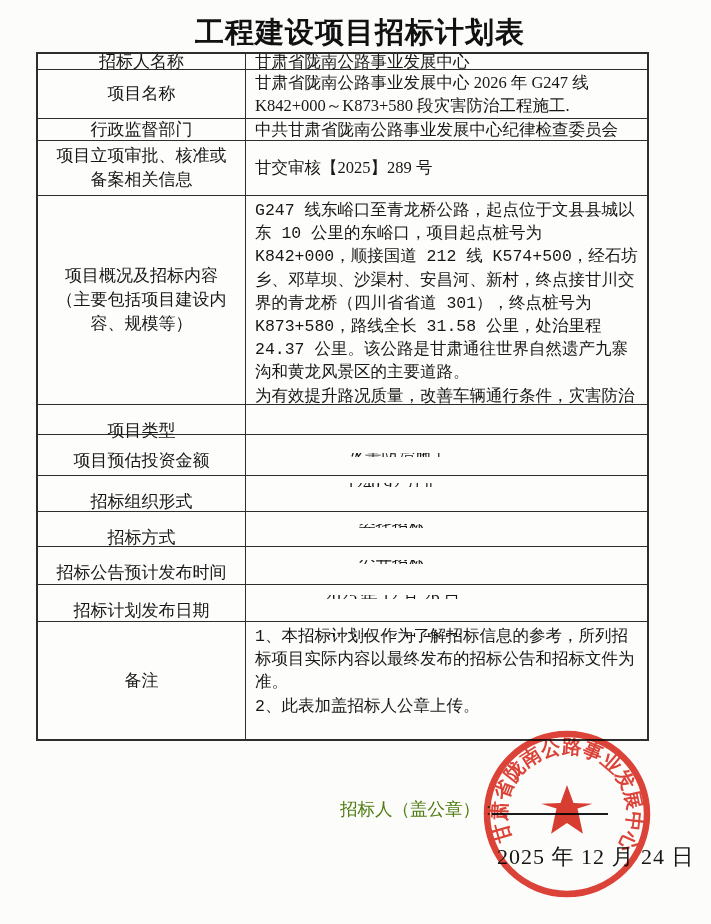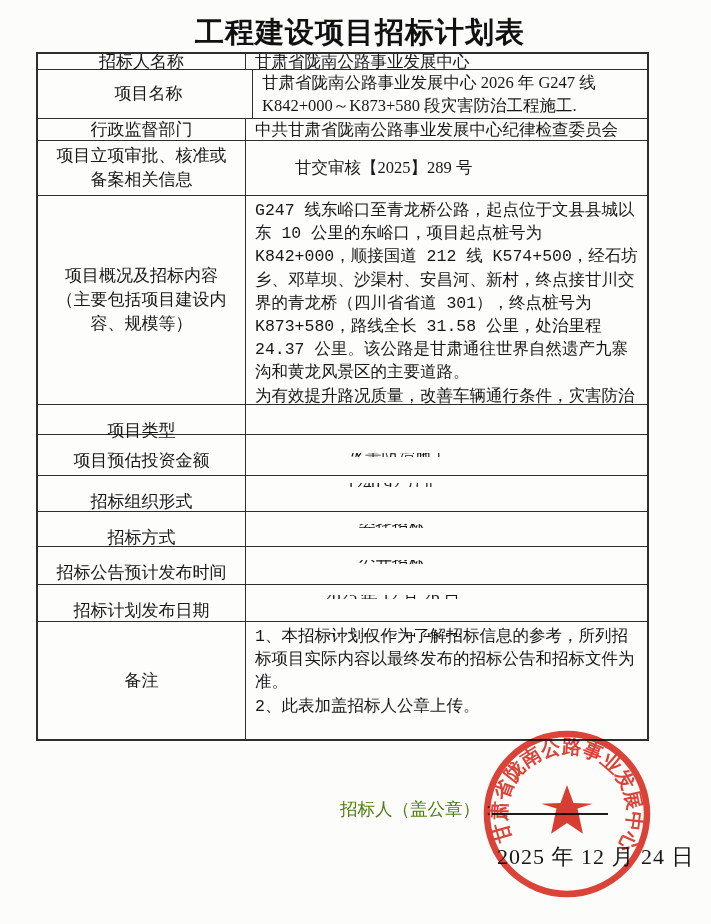--- a/index.html
+++ b/index.html
@@ -108,29 +108,29 @@
 
 <div class="page">
 
   <h1 class="title">工程建设项目招标计划表</h1>
 
   <div class="plan-table" id="plan-table">
       <div class="row" style="height: 16px;">
         <div class="cell label">招标人名称</div>
         <div class="cell value">甘肃省陇南公路事业发展中心</div>
       </div>
-      <div class="row" style="height: 49px; padding-left: 7px;">
+      <div class="row" style="height: 49px;">
         <div class="cell label">项目名称</div>
         <div class="cell value">甘肃省陇南公路事业发展中心 2026 年 G247 线 K842+000～K873+580 段灾害防治工程施工.</div>
       </div>
       <div class="row" style="height: 22px;">
         <div class="cell label">行政监督部门</div>
         <div class="cell value">中共甘肃省陇南公路事业发展中心纪律检查委员会</div>
       </div>
-      <div class="row" style="height: 55px; gap: 40px;">
+      <div class="row" style="height: 55px;">
         <div class="cell label">项目立项审批、核准或备案相关信息</div>
         <div class="cell value">甘交审核【2025】289 号</div>
       </div>
       <div class="row" style="height: 209px;">
         <div class="cell label">项目概况及招标内容（主要包括项目建设内容、规模等）</div>
         <div class="cell value top">G247 线东峪口至青龙桥公路，起点位于文县县城以东 10 公里的东峪口，项目起点桩号为 K842+000，顺接国道 212 线 K574+500，经石坊乡、邓草坝、沙渠村、安昌河、新村，终点接甘川交界的青龙桥（四川省省道 301），终点桩号为 K873+580，路线全长 31.58 公里，处治里程 24.37 公里。该公路是甘肃通往世界自然遗产九寨沟和黄龙风景区的主要道路。
 为有效提升路况质量，改善车辆通行条件，灾害防治路段全长 31.58km。具体方案详见施工图设计文件。</div>
       </div>
       <div class="row" style="height: 30px; gap: 12px;">
         <div class="cell label">项目类型</div>

